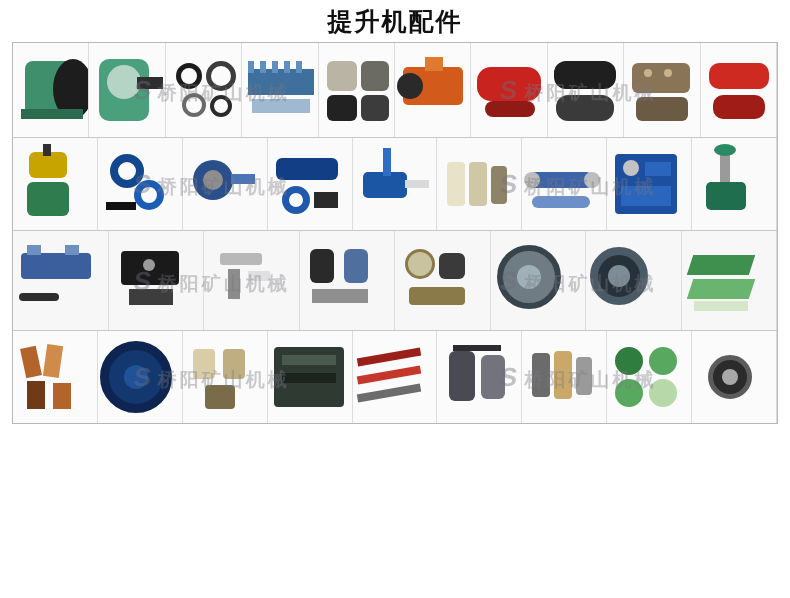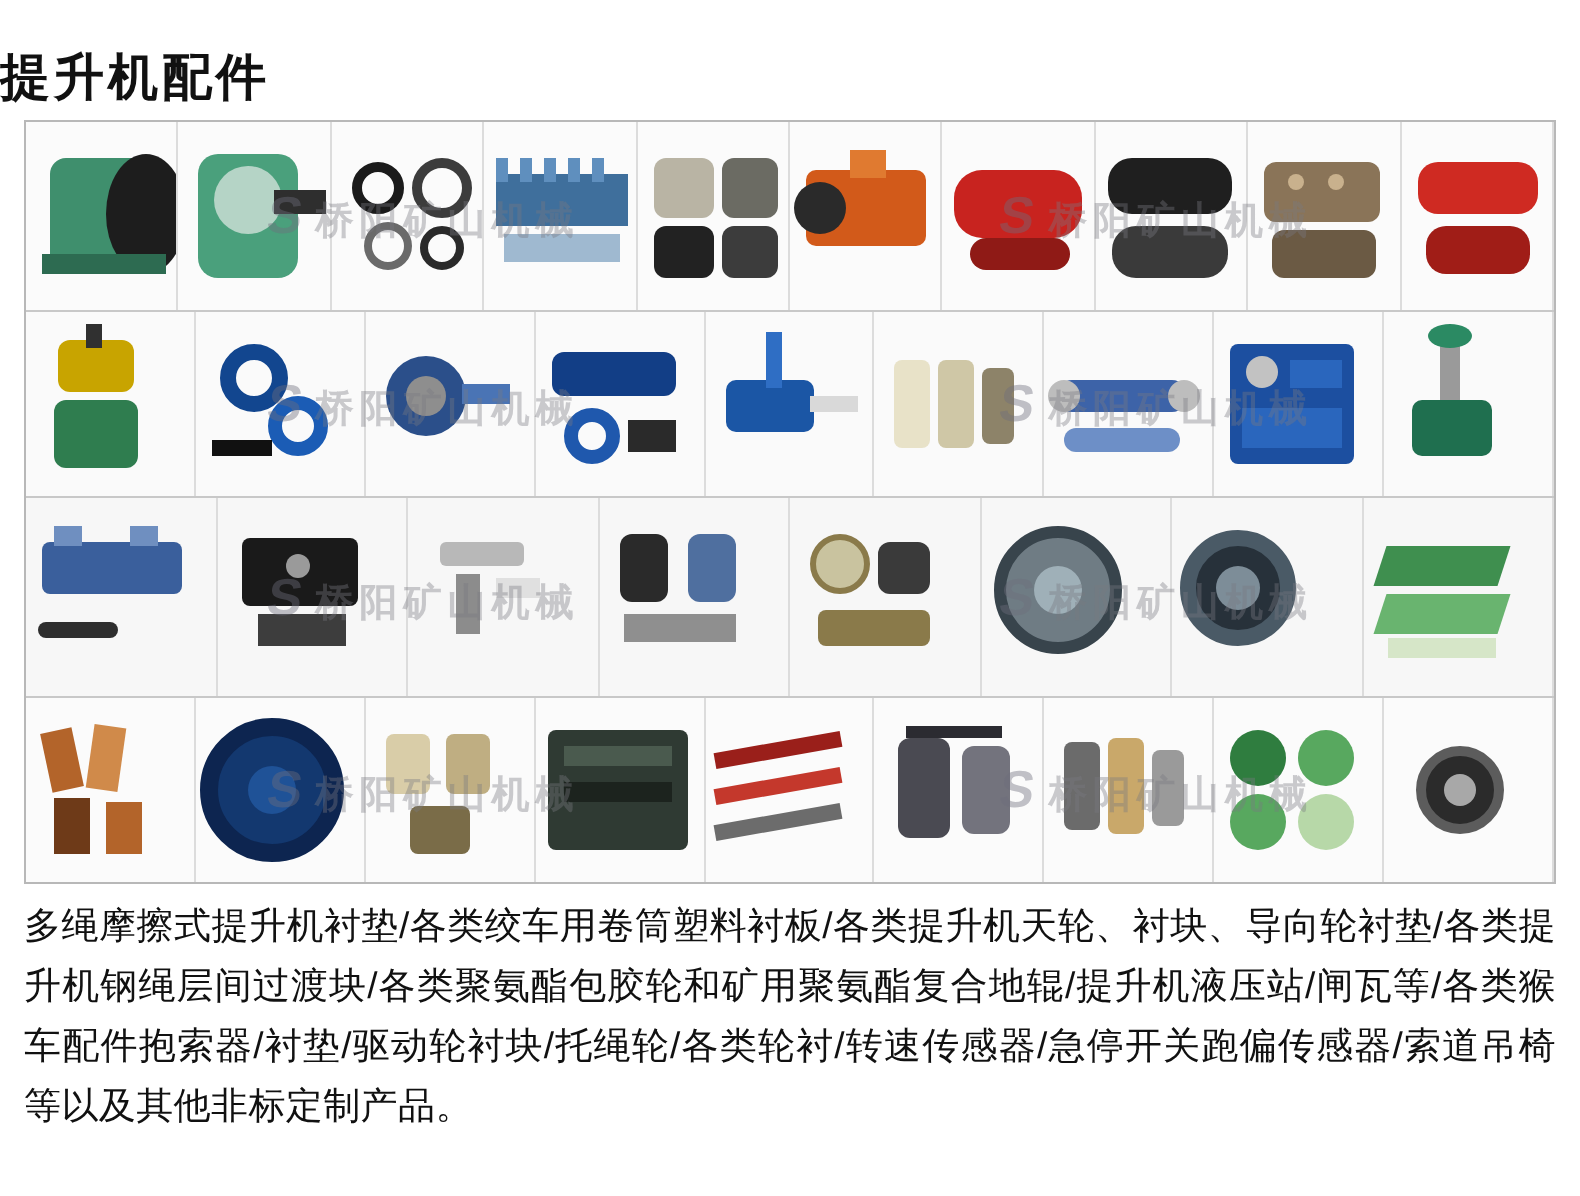--- a/index.html
+++ b/index.html
@@ -14,26 +14,26 @@
     overflow: hidden;
   }
   .page {
     position: relative;
     width: 790px;
     height: 598px;
     background: #ffffff;
     box-sizing: border-box;
   }
   .title {
-    text-align: left;
+    text-align: center;
     font-size: 25px;
     font-weight: bold;
     color: #111111;
     letter-spacing: 2px;
-    padding: 24px 0 6px 0;
+    padding: 6px 0 6px 0;
     line-height: 1.2;
   }
   .gallery {
     width: 766px;
     margin: 0 auto;
     border: 1px solid #b8b8b8;
     background: #fdfdfd;
     box-sizing: border-box;
   }
   .strip {
@@ -312,15 +312,14 @@
       <div class="cell">
         <div class="sh round" style="left:16px;top:24px;width:44px;height:44px;background:#2b2b2b;border:5px solid #5c5c5c;"></div>
         <div class="sh round" style="left:30px;top:38px;width:16px;height:16px;background:#a8a8a8;"></div>
       </div>
       <div class="wm wm-left"><span class="logo">S</span><span>桥阳矿山机械</span></div>
       <div class="wm wm-right"><span class="logo">S</span><span>桥阳矿山机械</span></div>
     </div>
 
   </div>
 
-  <div class="desc">多绳摩擦式提升机衬垫/各类绞车用卷筒塑料衬板/各类提升机天轮、衬块、导向轮衬垫/各类提升机钢绳层间过渡块/各类聚氨酯包胶轮和矿用聚氨酯复合地辊/提升机液压站/闸瓦等/各类猴车配件抱索器/衬垫/驱动轮衬块/托绳轮/各类轮衬/转速传感器/急停开关跑偏传感器/索道吊椅等以及其他非标定制产品。</div>
 
 </div>
 
 </body></html>

